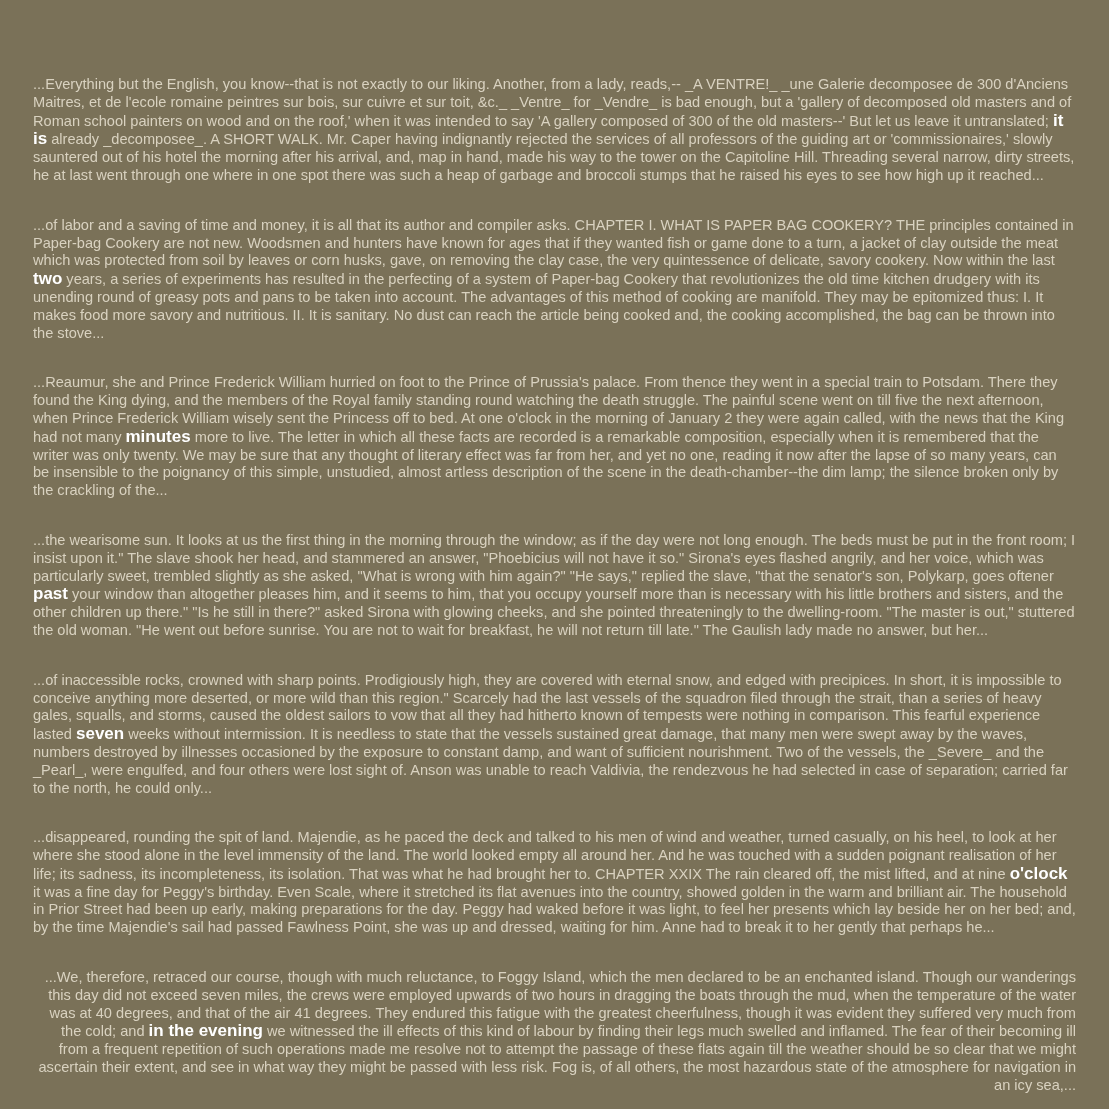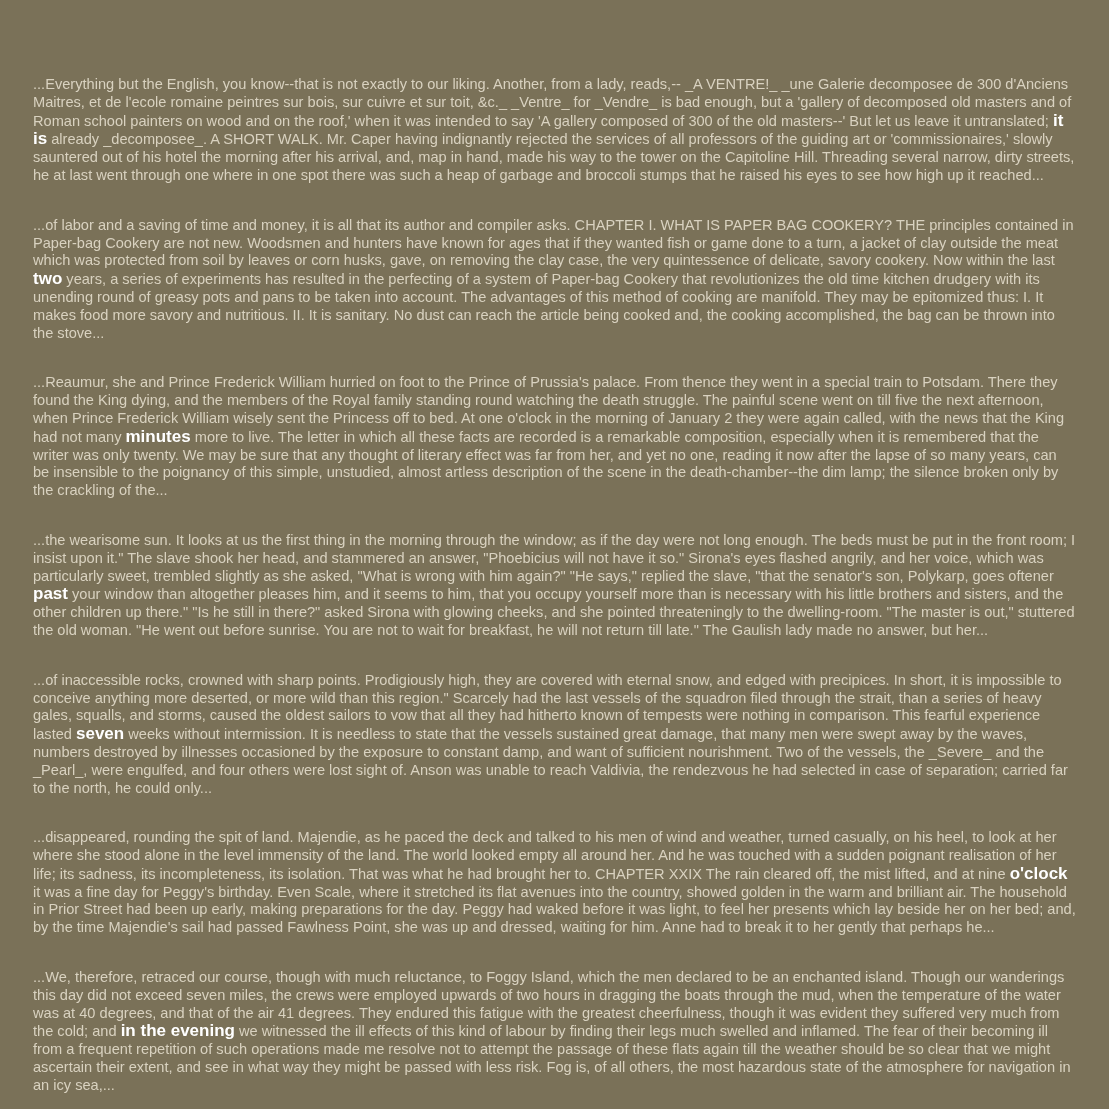--- a/index.html
+++ b/index.html
@@ -22,20 +22,21 @@
   .para {
     color: #d9d2c0;
     font-size: 14.6px;
     line-height: 17.8px;
     text-align: left;
     margin: 0 0 32px 0;
     max-width: 1043px;
   }
   .para:last-child {
     margin-bottom: 0;
+    text-align: right;
   }
   .hl {
     color: #ffffff;
     font-weight: bold;
     font-size: 17px;
     line-height: 17.8px;
   }
 </style>
 </head>
 <body>

